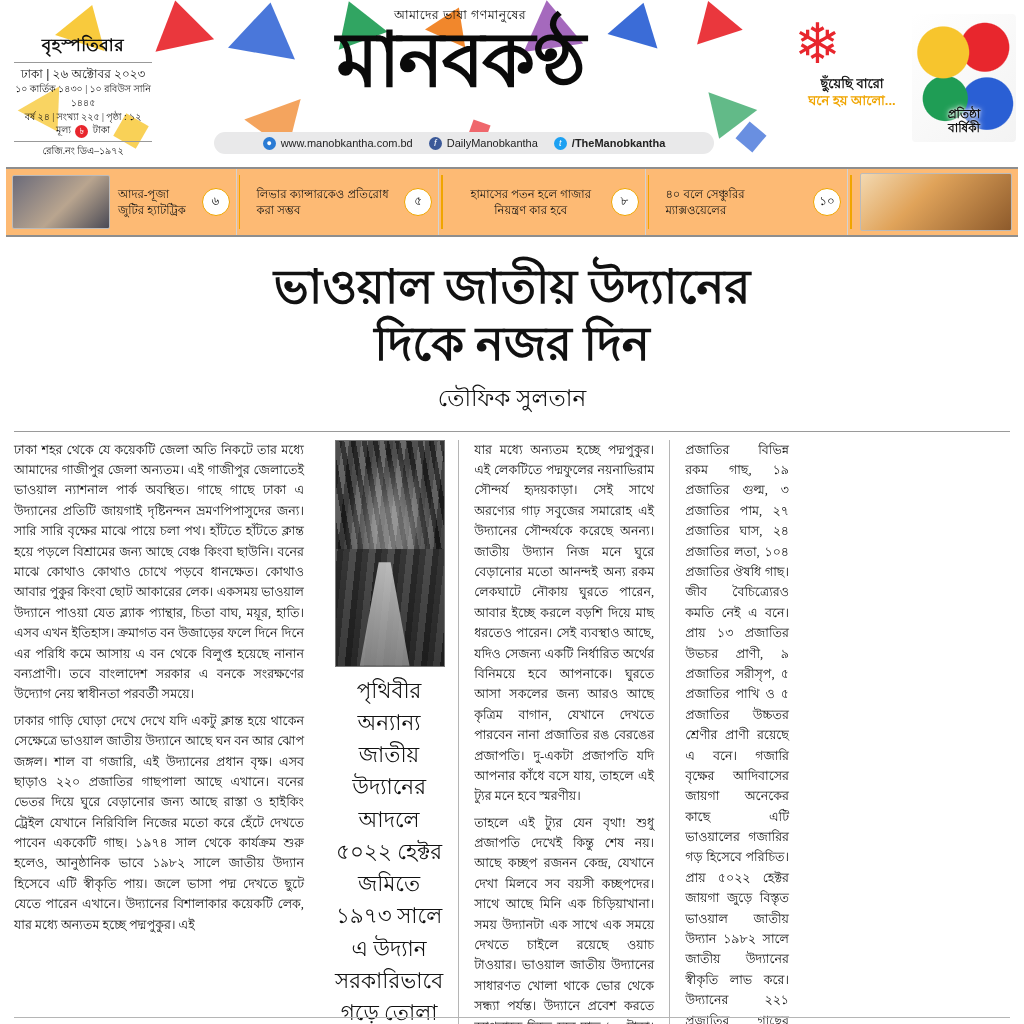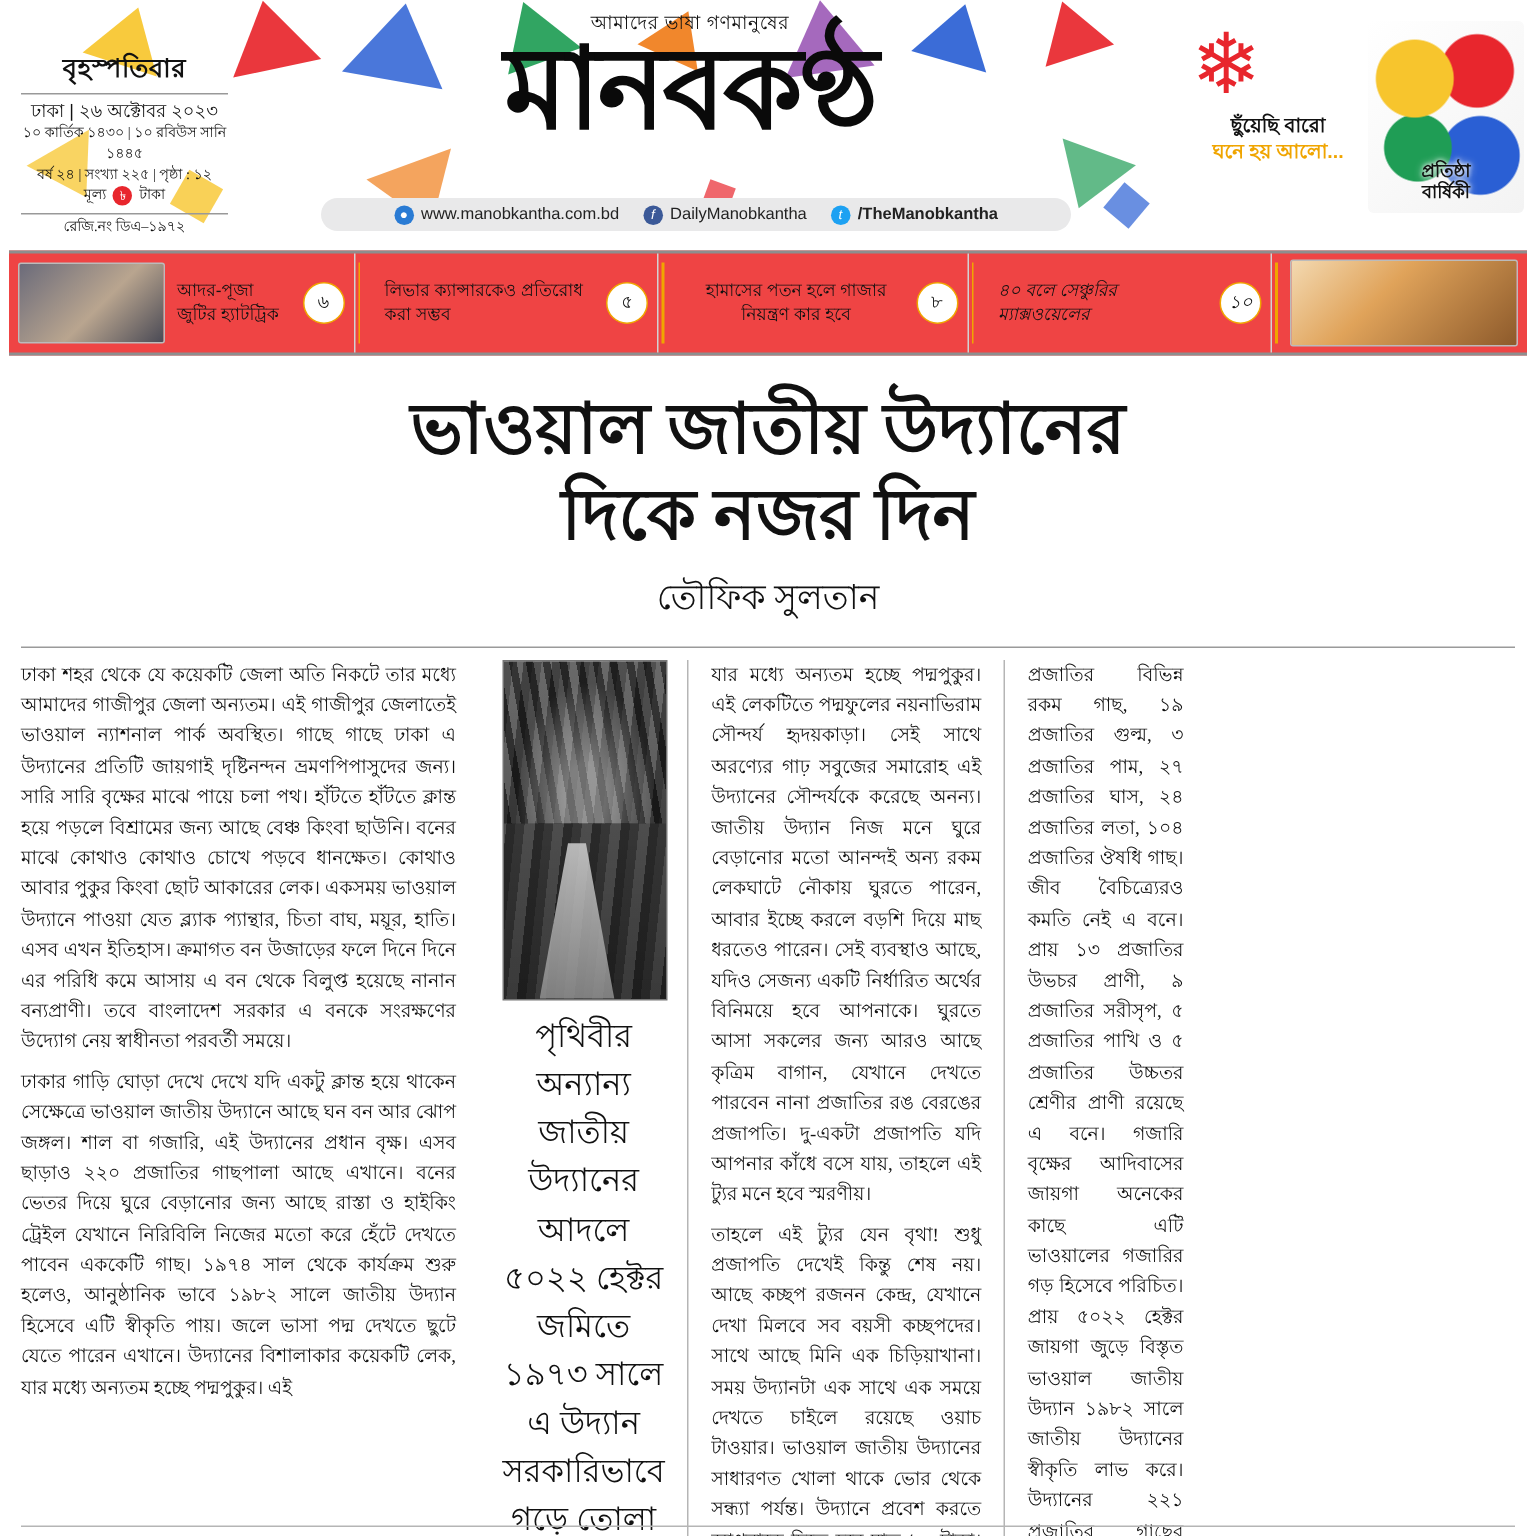--- a/index.html
+++ b/index.html
@@ -69,21 +69,21 @@
   }
   .anniv .atxt{
     position:absolute;bottom:6px;left:0;right:0;text-align:center;font-size:12px;
     font-weight:bold;color:#111;line-height:1.15;font-family:"Liberation Sans", sans-serif;
     text-shadow:0 0 3px #fff,0 0 6px #fff;
   }
 
   
   .teasers{
     position:relative;height:66px;border-top:2px solid #8e8e8e;border-bottom:2px solid #8e8e8e;
-    margin:2px 6px 0 6px;display:flex;align-items:stretch;background:#ef4444;
+    margin:2px 6px 0 6px;display:flex;align-items:stretch;background:#fdba74;
   }
   .tz{display:flex;align-items:center;padding:0 6px;border-right:1px solid #d2d2d2;}
   .tz:last-child{border-right:none;}
   .tz-thumb{
     width:96px;height:52px;border-radius:2px;flex:0 0 auto;
     background:linear-gradient(135deg,#6b6b7a,#b9a58f 55%,#4a4a55);
     border:1px solid #bbb;
   }
   .tz-thumb.art{background:linear-gradient(135deg,#f3d9b1,#e0a35a 40%,#8d5a2b);}
   .tz-txt{
@@ -231,21 +231,21 @@
 প্রতিরোধ করা সম্ভব</div>
       <div class="tz-num">৫</div>
     </div>
     <div class="tz-sep"></div>
     <div class="tz" style="width:200px;text-align:center;">
       <div class="tz-txt">হামাসের পতন হলে গাজার
 নিয়ন্ত্রণ কার হবে</div>
       <div class="tz-num">৮</div>
     </div>
     <div class="tz-sep"></div>
-    <div class="tz" style="width:196px;font-style:italic;">
+    <div class="tz" style="width:196px;">
       <div class="tz-txt">৪০ বলে সেঞ্চুরির
 ম্যাক্সওয়েলের</div>
       <div class="tz-num">১০</div>
     </div>
     <div class="tz-sep"></div>
     <div class="tz" style="flex:1;">
       <div class="tz-thumb art" style="width:150px;height:56px;"></div>
     </div>
   </div>
 

